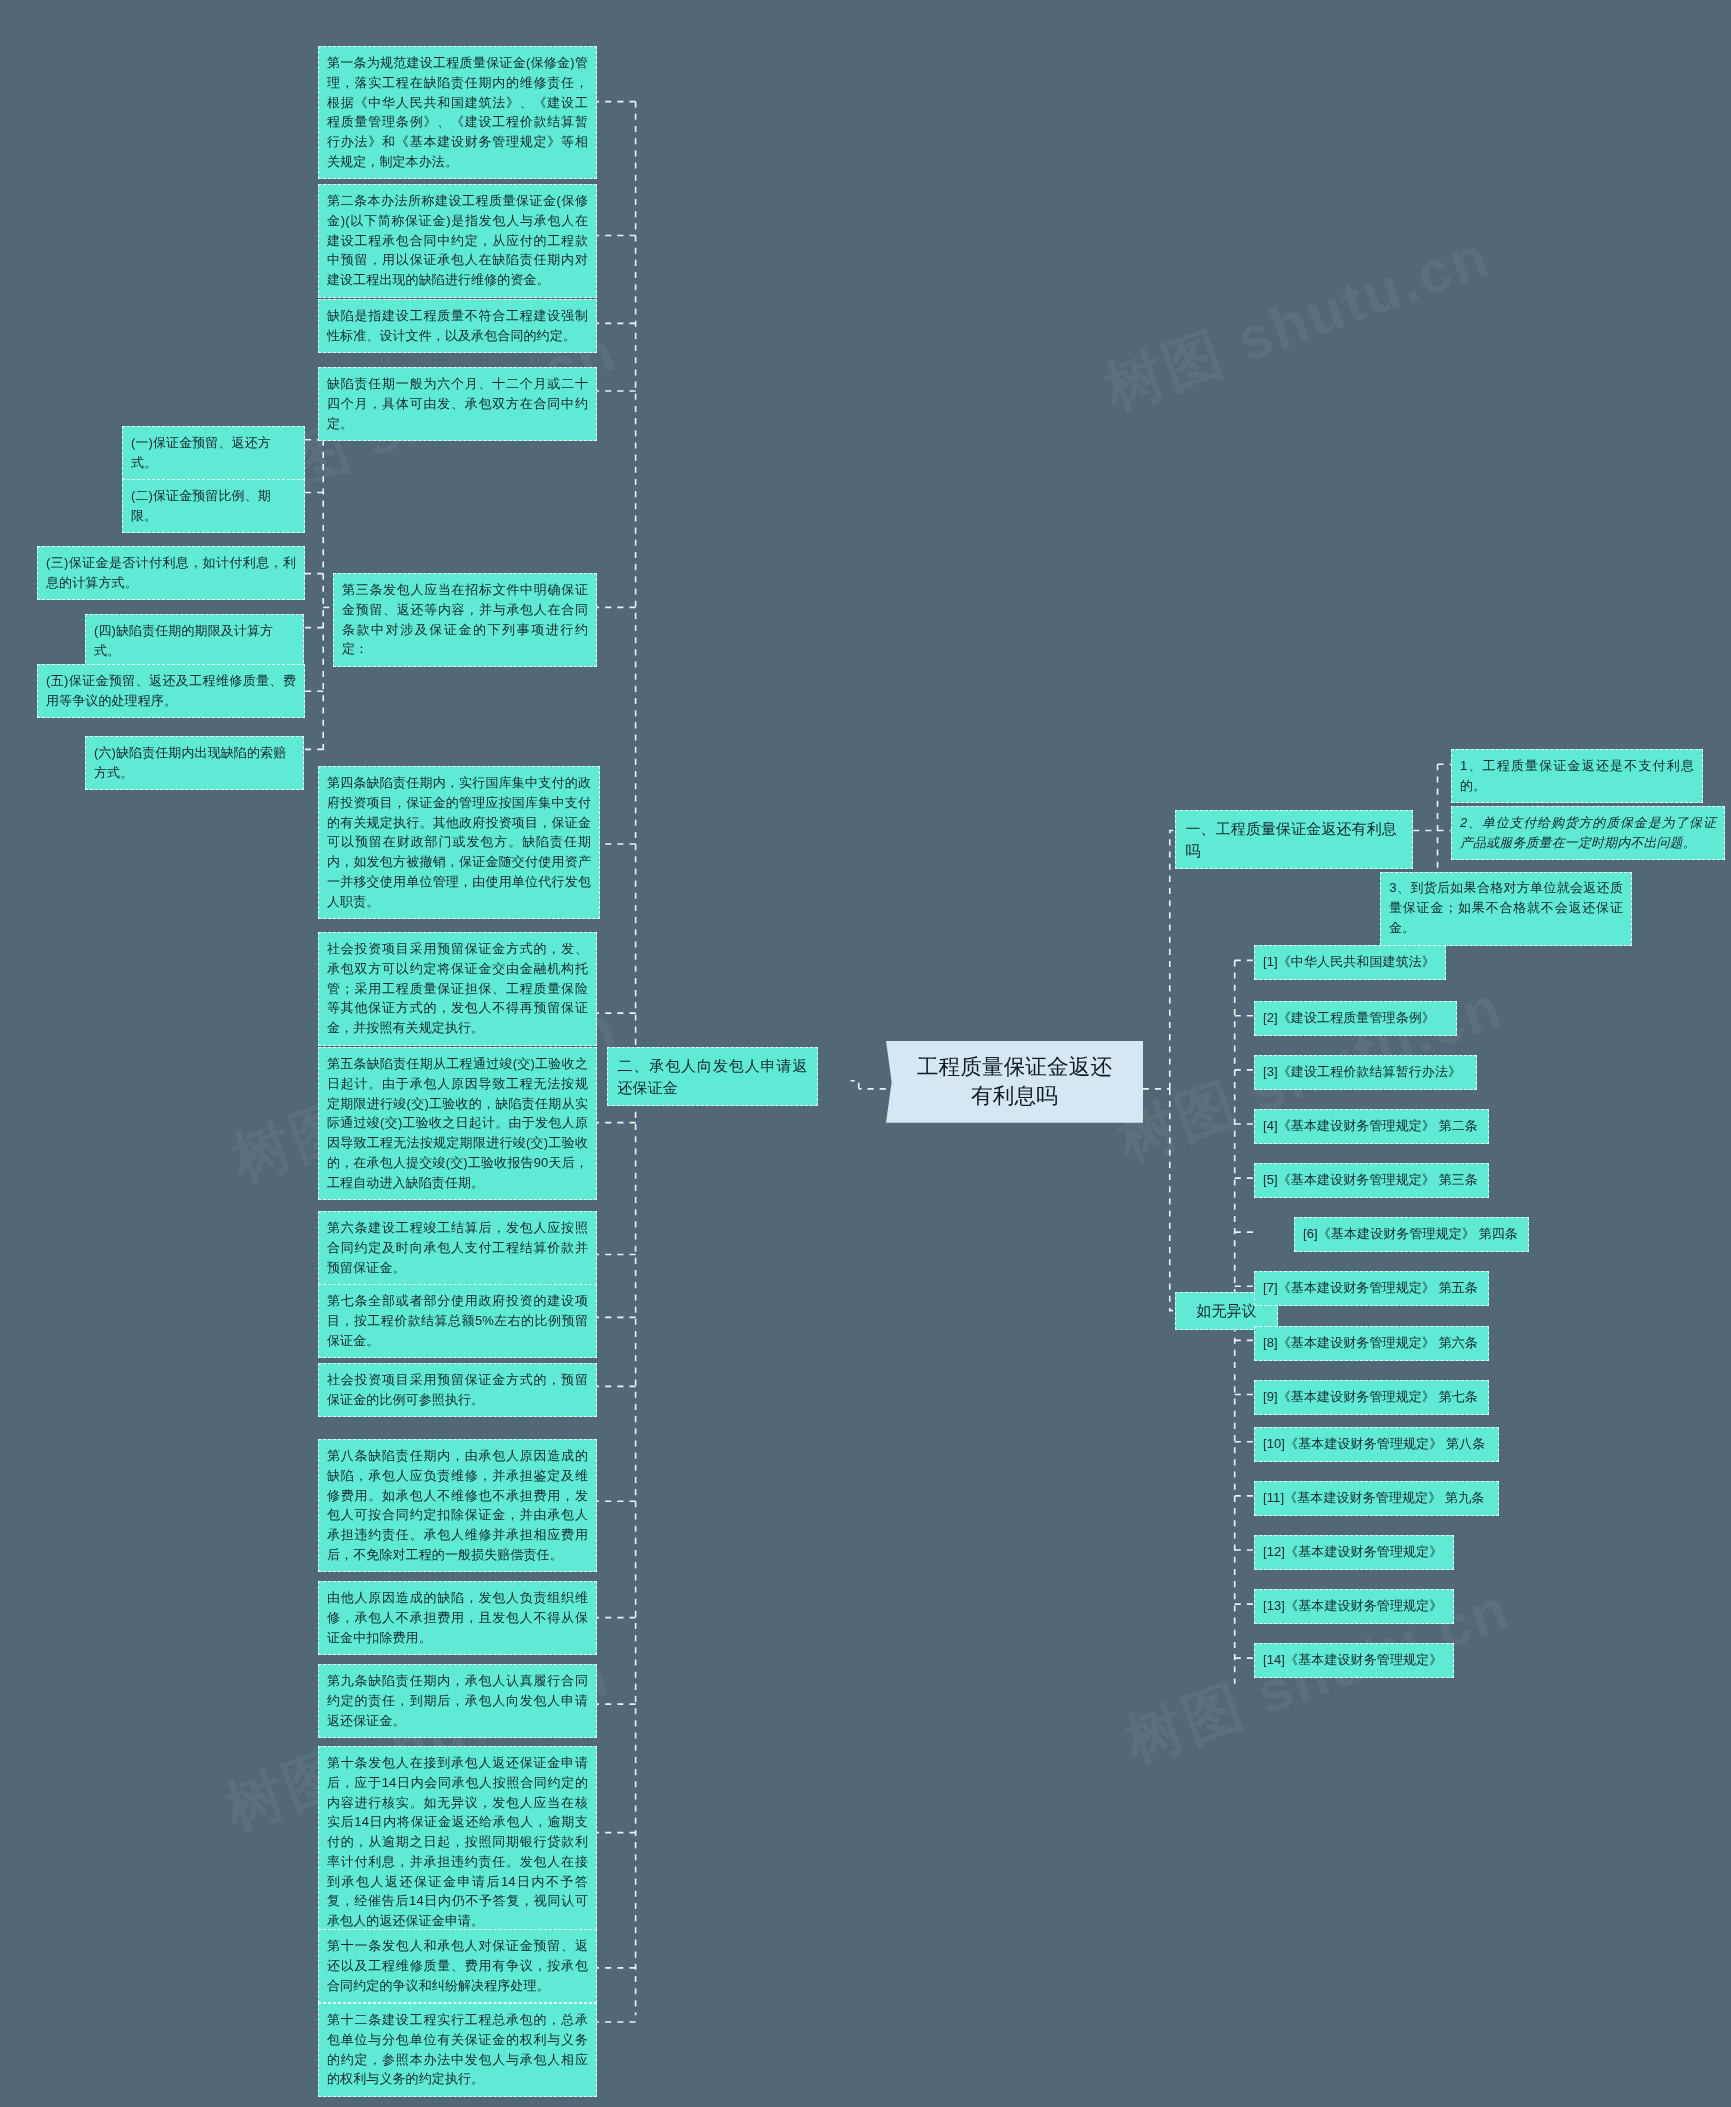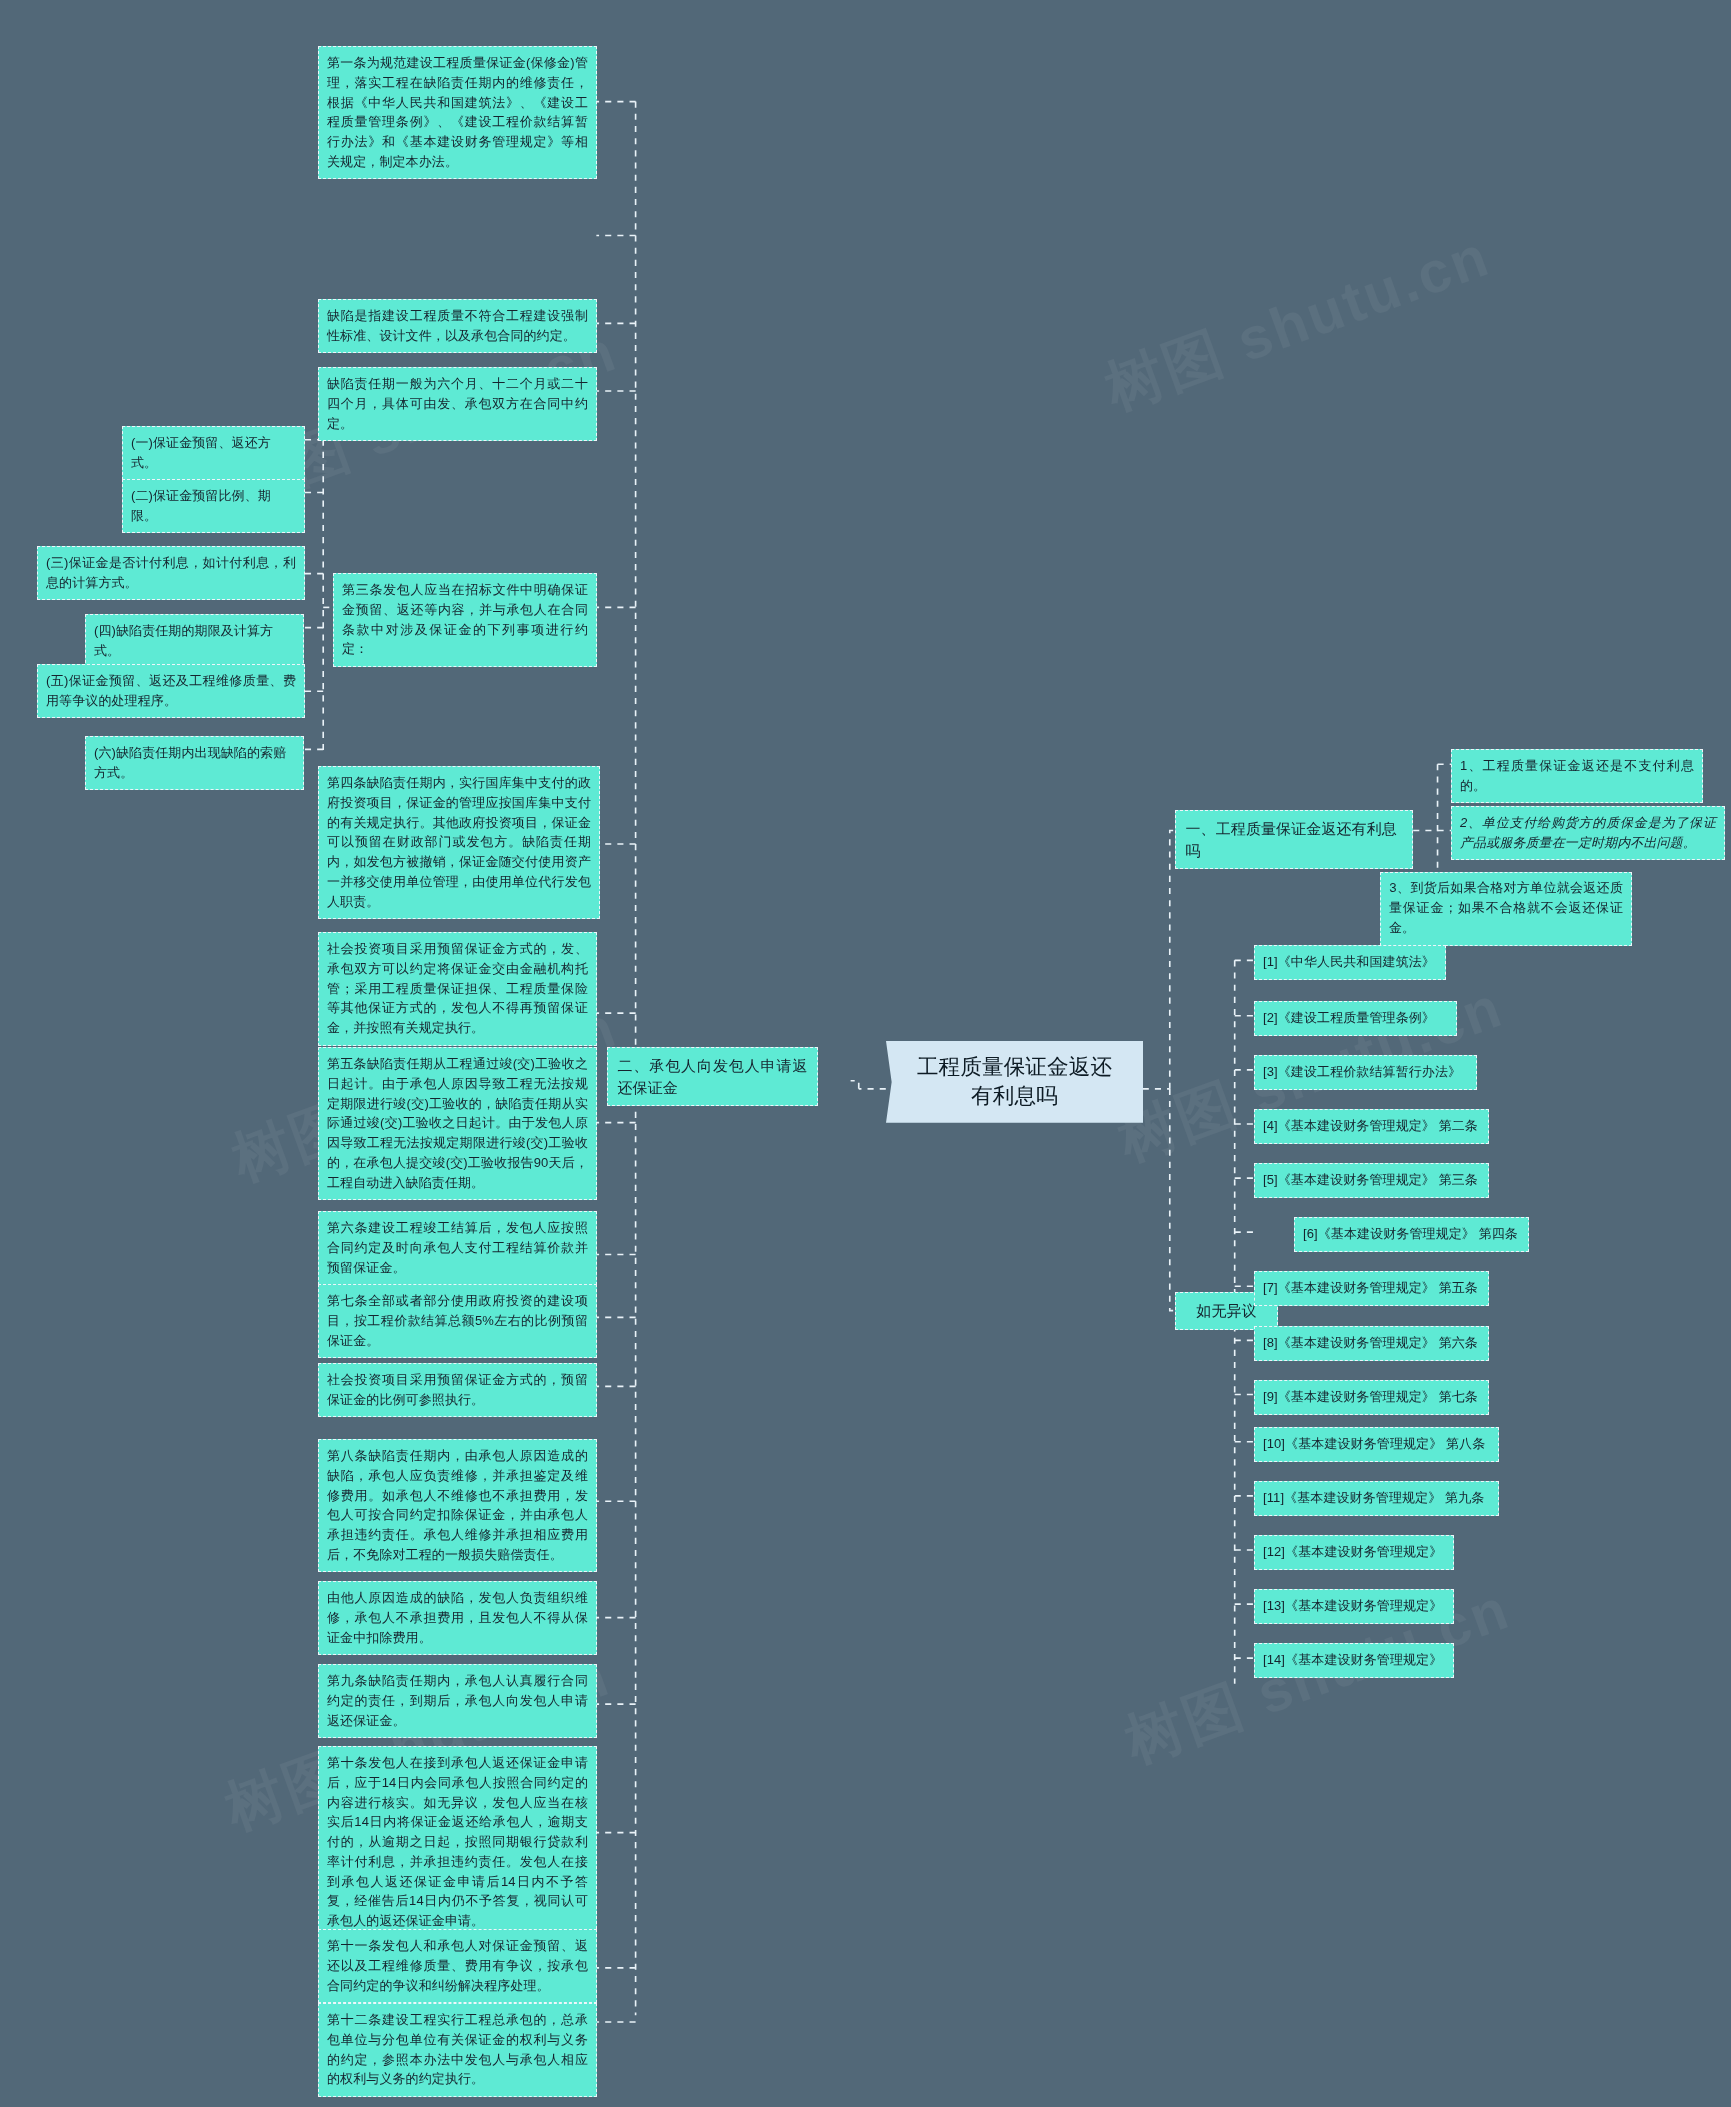--- a/index.html
+++ b/index.html
@@ -172,20 +172,23 @@
   </div>
 
   <div class="node lvl1" style="left:607px; top:1047px; width:211px;">
     <span>二、承包人向发包人申请返还保证金</span>
   </div>
 
   <div class="node lvl2" style="left:318px; top:46px; width:279px;">
     <span>第一条为规范建设工程质量保证金(保修金)管理，落实工程在缺陷责任期内的维修责任，根据《中华人民共和国建筑法》、《建设工程质量管理条例》、《建设工程价款结算暂行办法》和《基本建设财务管理规定》等相关规定，制定本办法。</span>
   </div>
 
+  <div class="node lvl2" style="left:318px; top:184px; width:279px;">
+    <span>第二条本办法所称建设工程质量保证金(保修金)(以下简称保证金)是指发包人与承包人在建设工程承包合同中约定，从应付的工程款中预留，用以保证承包人在缺陷责任期内对建设工程出现的缺陷进行维修的资金。</span>
+  </div>
 
   <div class="node lvl2" style="left:318px; top:299px; width:279px;">
     <span>缺陷是指建设工程质量不符合工程建设强制性标准、设计文件，以及承包合同的约定。</span>
   </div>
 
   <div class="node lvl2" style="left:318px; top:367px; width:279px;">
     <span>缺陷责任期一般为六个月、十二个月或二十四个月，具体可由发、承包双方在合同中约定。</span>
   </div>
 
   <div class="node lvl2" style="left:333px; top:573px; width:264px;">

